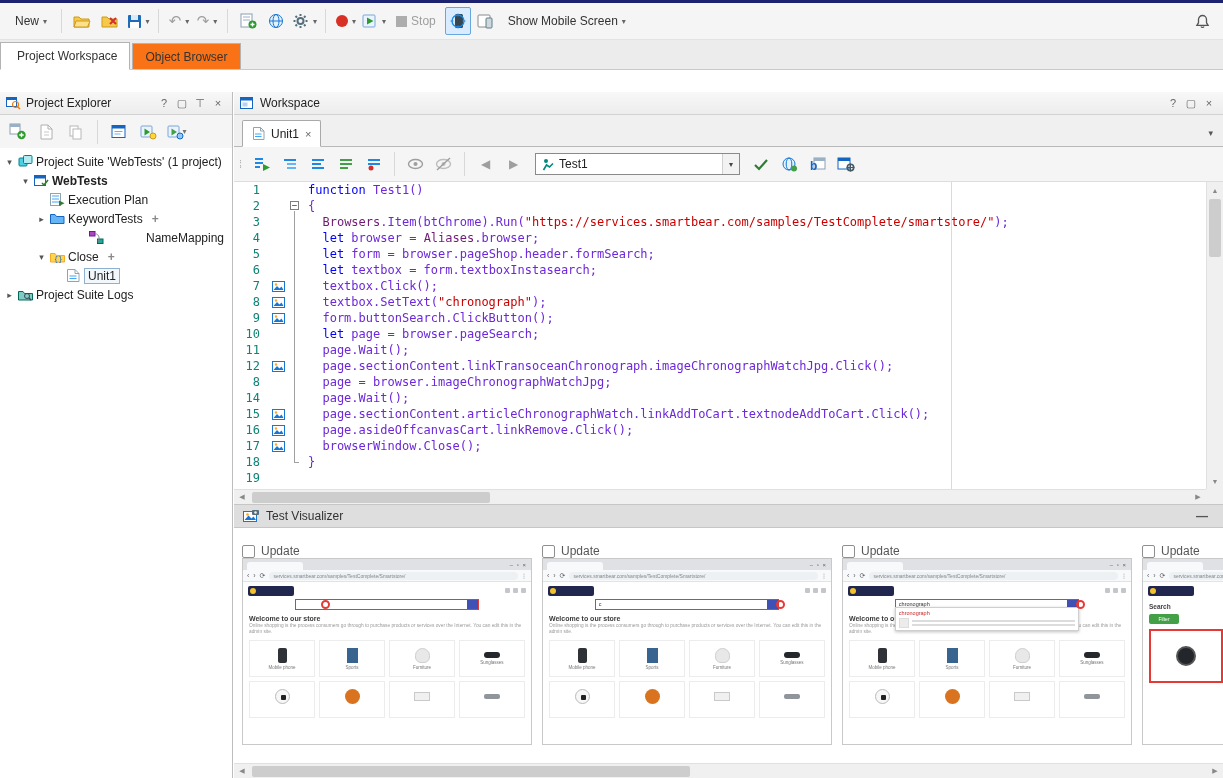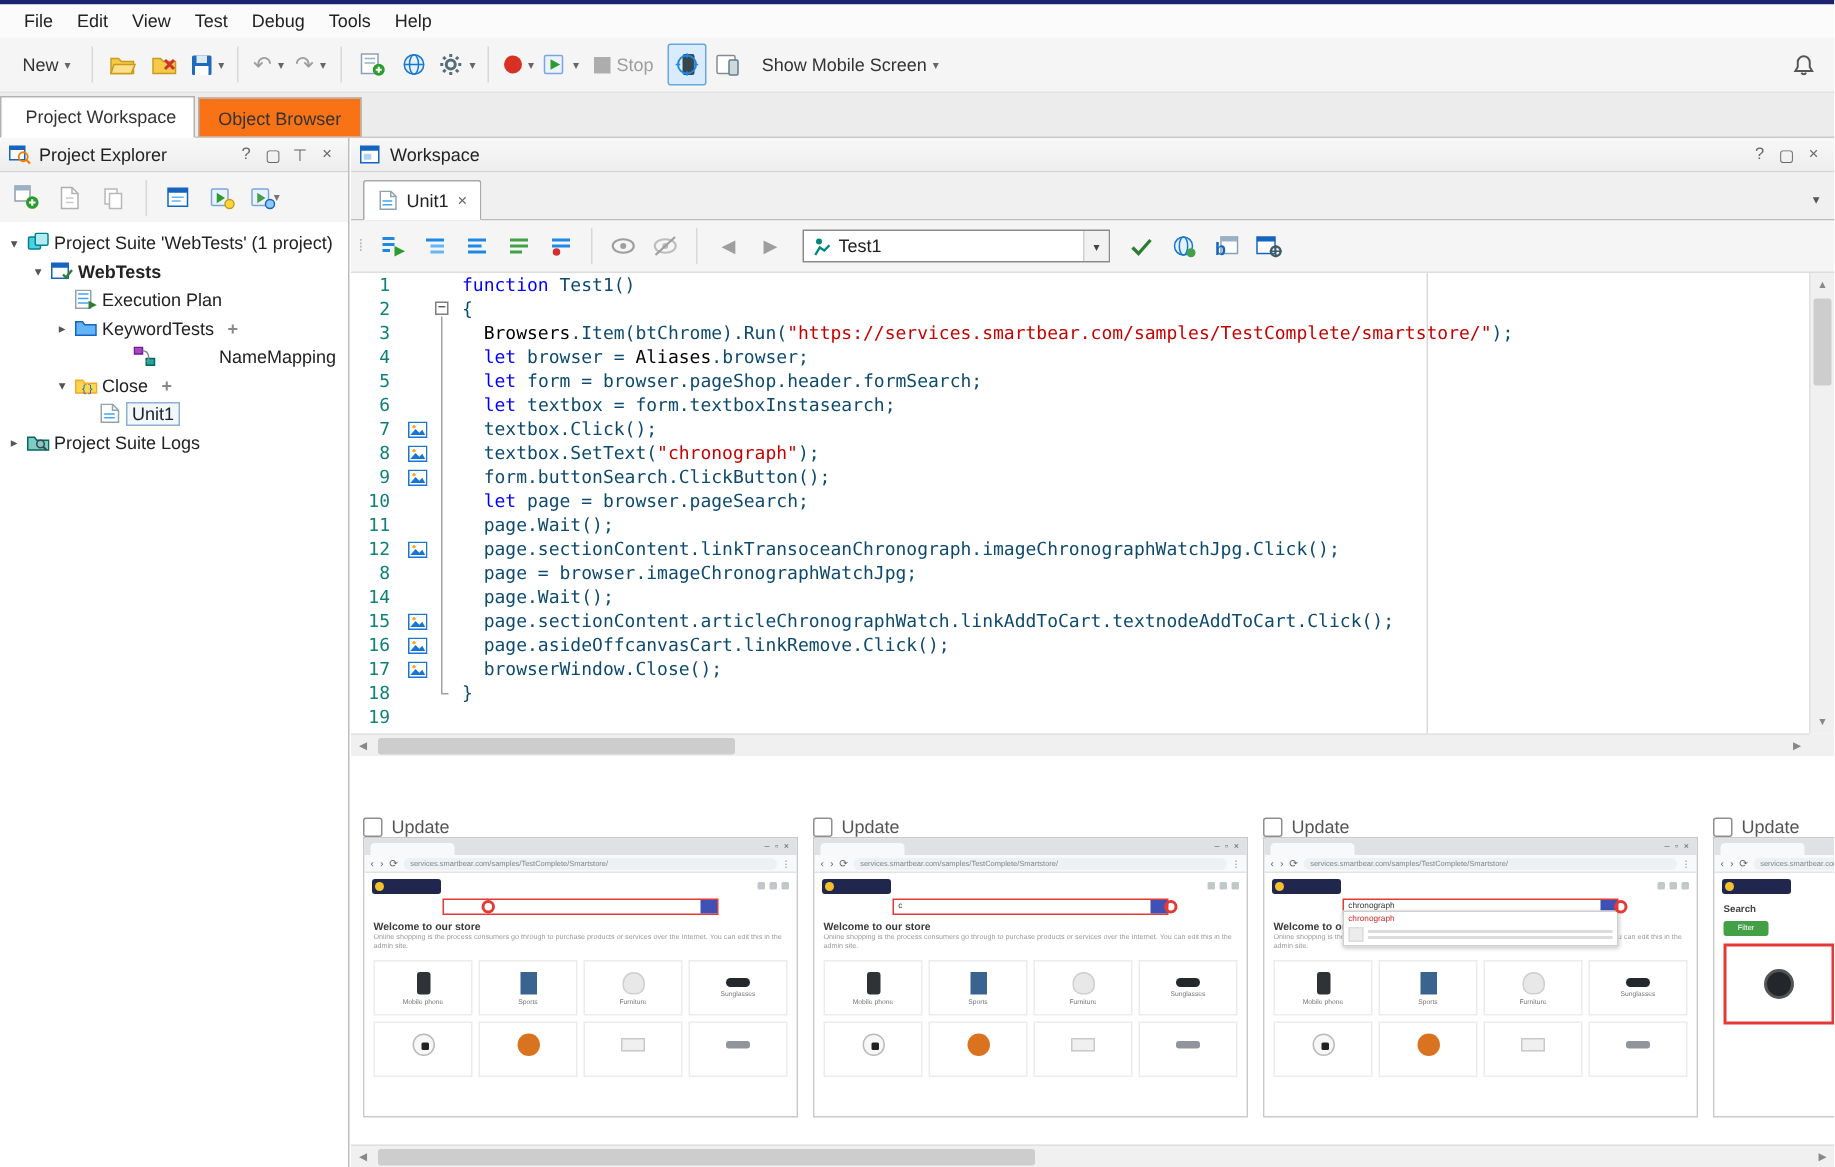--- a/index.html
+++ b/index.html
@@ -73,23 +73,23 @@
   .mk { flex:0 0 20px; display:flex; align-items:center; justify-content:center; }
   .fd { flex:0 0 14px; position:relative; height:100%; }
   .fold-box { position:absolute; left:2px; top:3px; width:9px; height:9px; border:1px solid #7f7f7f; background:#fff; font-size:9px; line-height:7px; text-align:center; font-style:normal; color:#333; }
   .fold-v { position:absolute; left:6px; width:1px; background:#a0a0a0; }
   .fold-v.full { top:0; bottom:0; }
   .fold-v.top { top:0; height:8px; }
   .fold-v.bottom { top:13px; bottom:0; }
   .fold-h { position:absolute; left:6px; top:8px; width:5px; height:1px; background:#a0a0a0; }
   .ct { white-space:pre; padding-left:6px; }
   .tok-kw { color:#0000ff; }
-  .tok-id { color:#000000; }
+  .tok-id { color:#701a75; }
   .tok-str { color:#c80000; }
-  .tok-pl { color:#0c4a6e; }
+  .tok-pl { color:#6d28d9; }
 
   
   .vscroll { position:absolute; top:0; right:0; width:17px; bottom:15px; background:#f0f0f0; border-left:1px solid #e0e0e0; }
   .vscroll .arr { height:16px; display:flex; align-items:center; justify-content:center; font-size:7px; color:#888; }
   .vscroll .arr.down { position:absolute; bottom:0; left:0; right:0; }
   .v-thumb { position:absolute; top:17px; left:2px; right:2px; height:58px; background:#cdcdcd; border-radius:2px; }
   .hscroll { position:absolute; left:0; right:17px; bottom:0; height:15px; background:#f0f0f0; border-top:1px solid #e0e0e0; }
   .hscroll .arr, .bottom-scroll .arr { position:absolute; top:0; bottom:0; width:16px; display:flex; align-items:center; justify-content:center; font-size:7px; color:#888; }
   .arr.left { left:0; } .arr.right { right:0; }
   .h-thumb { position:absolute; top:2px; height:11px; background:#cdcdcd; border-radius:2px; }
@@ -150,29 +150,20 @@
   .tb-filter { margin:2px 6px; width:30px; height:10px; background:#43a047; color:#fff; font-size:5px; line-height:10px; text-align:center; border-radius:2px; }
   .tb-card { margin:5px 6px; width:74px; height:54px; border:2px solid #e53935; display:flex; align-items:center; justify-content:center; }
   .tb-watch { width:20px; height:20px; border-radius:50%; background:#23272b; border:2px solid #555; }
 </style>
 </head>
 <body>
 
 <div class="app">
   <div class="top-strip"></div>
 
-  <div class="menubar">
-      <div class="menu-item">File</div>
-      <div class="menu-item">Edit</div>
-      <div class="menu-item">View</div>
-      <div class="menu-item">Test</div>
-      <div class="menu-item">Debug</div>
-      <div class="menu-item">Tools</div>
-      <div class="menu-item">Help</div>
-    </div>
 
   <div class="toolbar">
     <div class="tb-btn labeled">
       <span>New</span>
       <span class="caret">▾</span>
     </div>
     <div class="sep"></div>
     <div class="tb-btn">
       <span class="ico">
           <svg width="18" height="15">
@@ -812,20 +803,33 @@
         <div class="arr down">▼</div>
       </div>
       <div class="hscroll">
         <div class="arr left">◀</div>
         <div class="h-thumb" style="left:18px; width:238px;"></div>
         <div class="arr right">▶</div>
       </div>
       <div class="scroll-corner"></div>
     </div>
 
+    <div class="viz-header">
+      <span class="ico">
+          <svg width="16" height="13">
+            <rect x="0.5" y="1.5" width="13" height="10" fill="#fff" stroke="#1976d2"></rect>
+            <circle cx="4.5" cy="4.5" r="1.3" fill="#f9a825"></circle>
+            <path d="M1.5 10 L5.5 5.5 L8.5 8.5 L10.5 6.5 L13 10 Z" fill="#1976d2"></path>
+            <rect x="9" y="0" width="7" height="5" rx="1" fill="#546e7a"></rect>
+            <circle cx="12.5" cy="2.5" r="1.3" fill="#eceff1"></circle>
+          </svg>
+        </span>
+      <span>Test Visualizer</span>
+      <span class="viz-min">—</span>
+    </div>
 
     <div class="viz-content">
         <div class="viz-panel">
           <div class="viz-panel-head">
             <span class="viz-check"></span>
             <span class="viz-label">Update</span>
           </div>
           <div class="thumb">
             <div class="tb-titlebar">
               <span class="tb-tab"></span>

